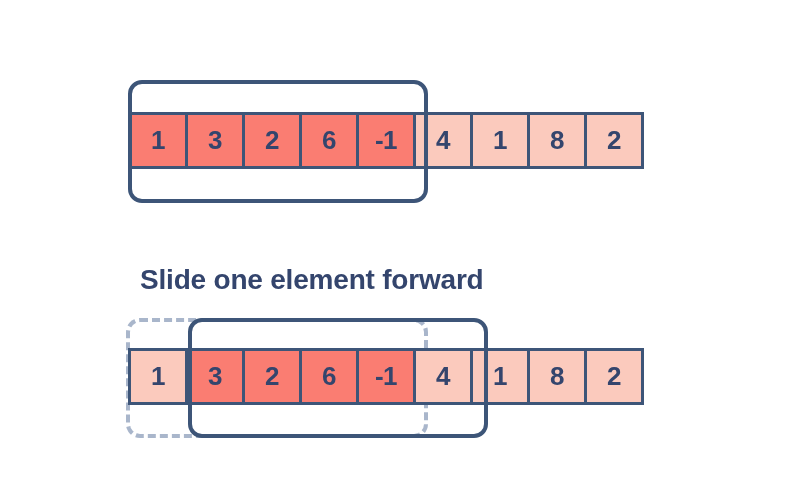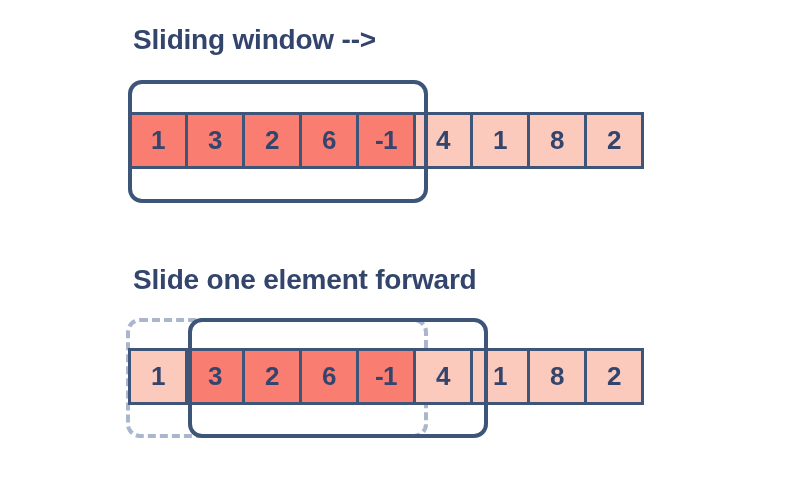--- a/index.html
+++ b/index.html
@@ -26,21 +26,21 @@
     position: absolute;
     color: #34456d;
     font-family: "Liberation Sans", sans-serif;
     font-size: 28px;
     font-weight: 700;
     letter-spacing: -0.2px;
     white-space: nowrap;
     line-height: 1;
   }
   #title-1 { left: 133px; top: 26px; }
-  #title-2 { left: 133px; top: 266px; }
+  #title-2 { left: 140px; top: 266px; }
 
   
   .array-row {
     position: absolute;
     display: flex;
     height: 57px;
   }
   #array-row-1 { left: 128px; top: 112px; }
   #array-row-2 { left: 128px; top: 348px; }
 
@@ -104,21 +104,20 @@
   
   #window-ghost { z-index: 1; }
   .array-row { z-index: 2; }
   .window-frame { z-index: 3; }
 </style>
 </head>
 <body>
 
 <div class="canvas">
 
-  <div class="section-title" id="title-1">Sliding window --&gt;</div>
 
   <div id="window-1" class="window-frame"></div>
 
   <div class="array-row" id="array-row-1">
     <div class="cell active">1</div>
     <div class="cell active">3</div>
     <div class="cell active">2</div>
     <div class="cell active">6</div>
     <div class="cell active">-1</div>
     <div class="cell">4</div>

